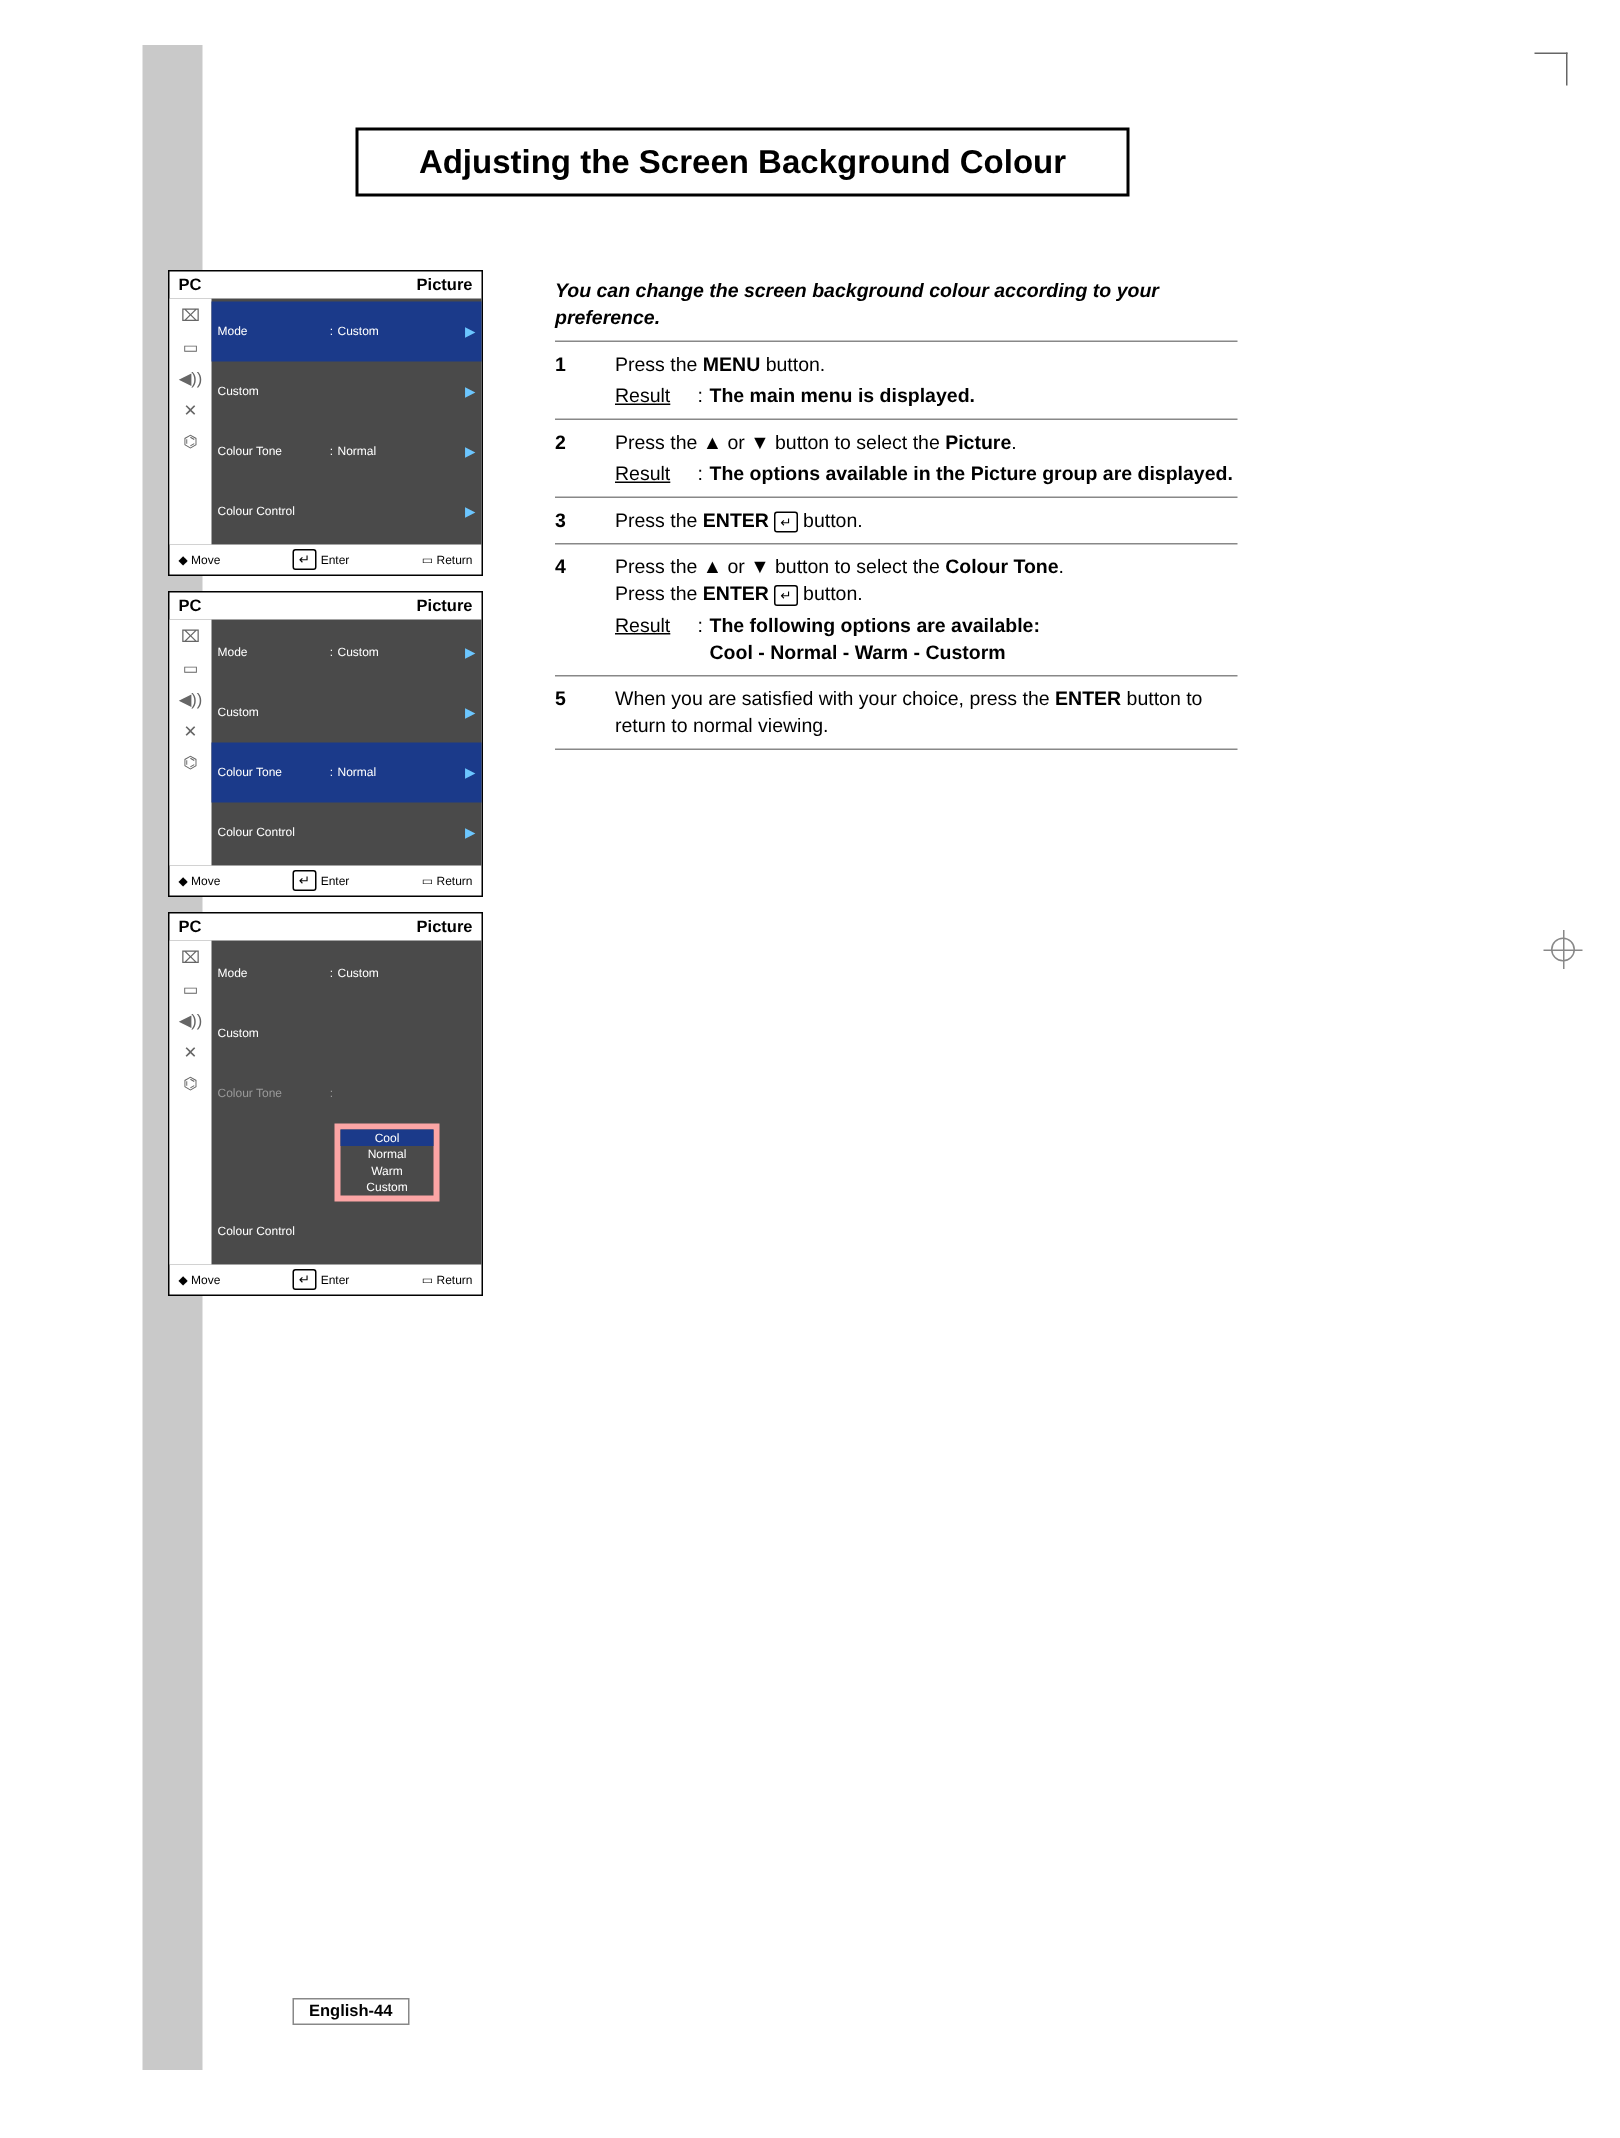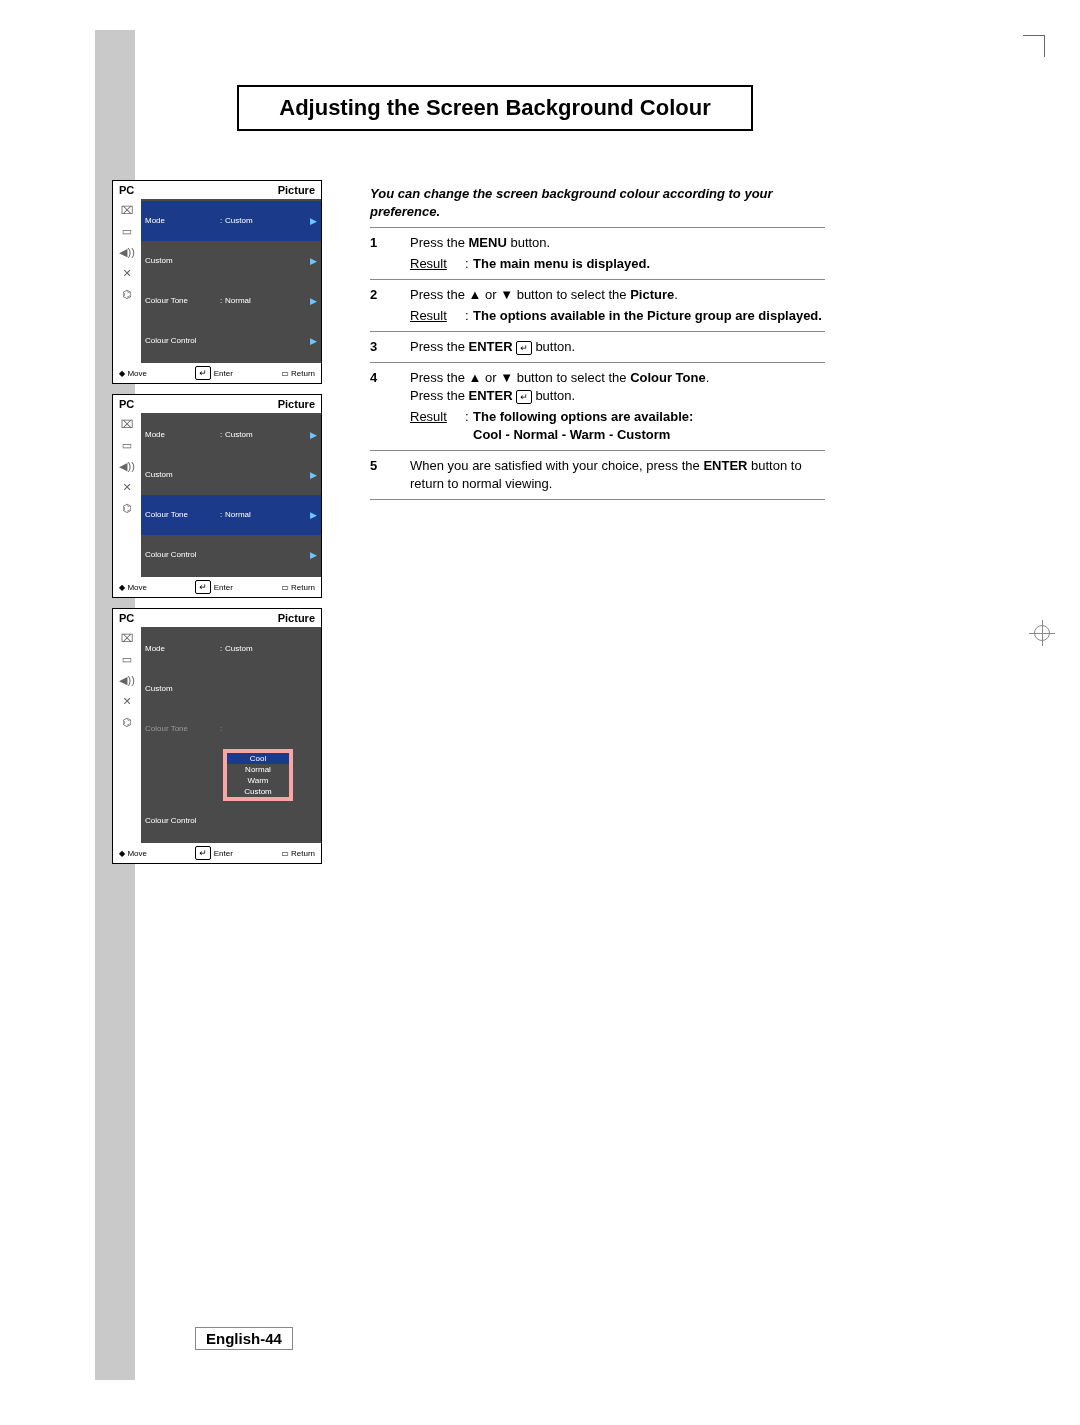--- a/index.html
+++ b/index.html
@@ -178,21 +178,21 @@
     line-height: 12px;
   }
   
   .page-label {
     position: absolute;
     left: 100px;
     bottom: 30px;
     background: #fff;
     border: 1px solid #888;
     padding: 2px 10px;
-    font-size: 15px;
+    font-size: 11px;
     font-weight: bold;
   }
   .corner-tick {
     position: absolute;
     right: 35px;
     top: 35px;
     width: 22px;
     height: 22px;
   }
   .corner-tick::before {

